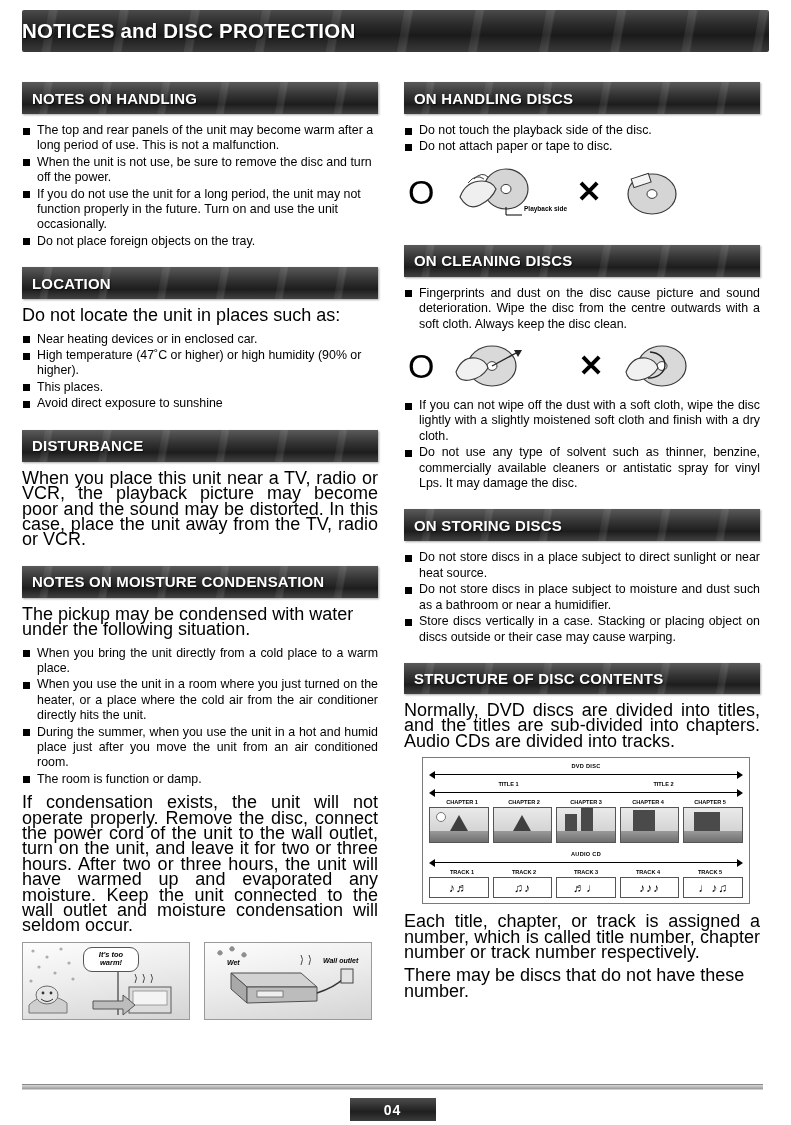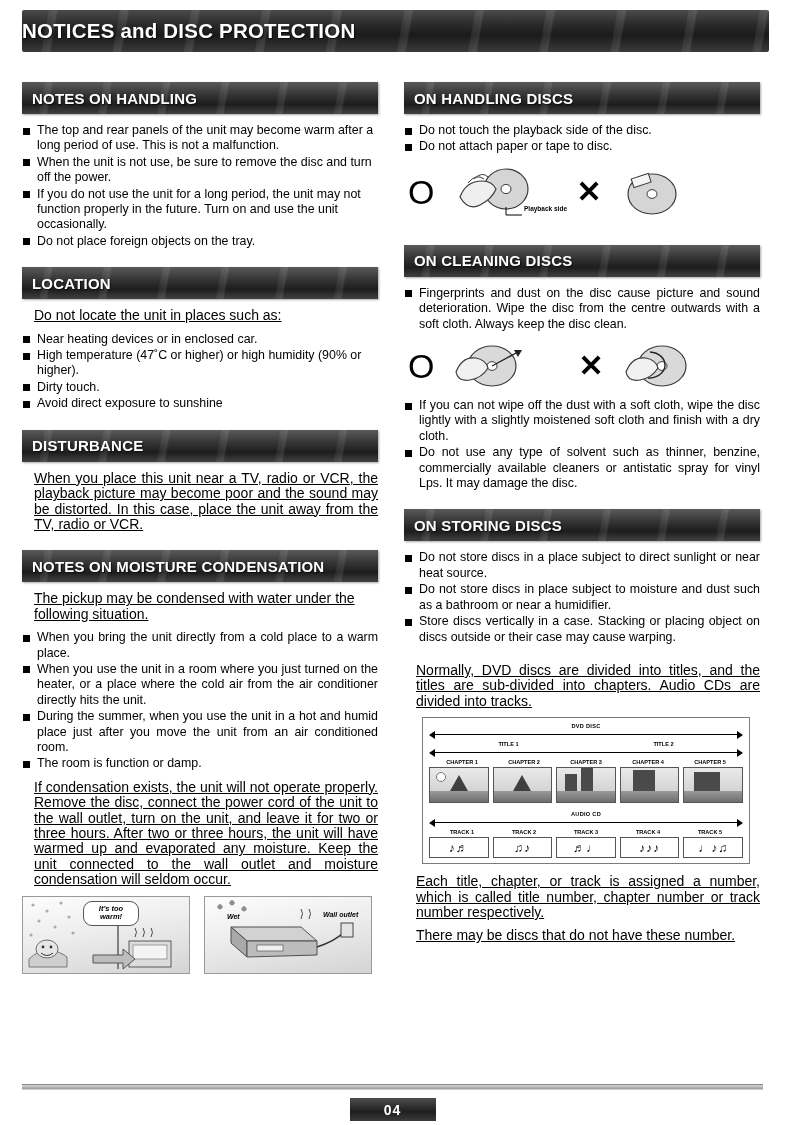--- a/index.html
+++ b/index.html
@@ -83,24 +83,23 @@
     font-size: 15px;
     font-weight: bold;
     padding-left: 10px;
     letter-spacing: .2px;
     text-shadow: 1px 1px 1px rgba(0,0,0,.6);
   }
   .sec-head.tall { height: 31px; }
 
   
   .body-text {
-    font-size: 14px;
+    font-size: 18px;
     line-height: 15.4px;
-    margin: 0 0 8px 12px;
-    text-decoration: underline;
+    margin: 0 0 8px 0;
   }
   .just { text-align: justify; }
   ul.blist {
     list-style: none;
     margin: 0 0 8px 0;
     padding: 0;
   }
   ul.blist li {
     position: relative;
     padding-left: 15px;
@@ -311,21 +310,21 @@
 
       <div class="block">
         <div class="sec-head">
           <div class="stripes"></div>
           <div class="htxt">LOCATION</div>
         </div>
         <p class="body-text">Do not locate the unit in places such as:</p>
         <ul class="blist">
           <li>Near heating devices or in enclosed car.</li>
           <li>High temperature (47˚C or higher) or high humidity (90% or higher).</li>
-          <li>Dirty touch.</li>
+          <li>This places.</li>
           <li>Avoid direct exposure to sunshine</li>
         </ul>
       </div>
 
       <div class="block">
         <div class="sec-head">
           <div class="stripes"></div>
           <div class="htxt">DISTURBANCE</div>
         </div>
         <p class="body-text just">When you place this unit near a TV, radio or VCR, the playback picture may become poor and the sound may be distorted. In this case, place the unit away from the TV, radio or VCR.</p>
@@ -480,20 +479,24 @@
           <div class="htxt">ON STORING DISCS</div>
         </div>
         <ul class="blist just">
           <li>Do not store discs in a place subject to direct sunlight or near heat source.</li>
           <li>Do not store discs in place subject to moisture and dust such as a bathroom or near a humidifier.</li>
           <li>Store discs vertically in a case. Stacking or placing object on discs outside or their case may cause warping.</li>
         </ul>
       </div>
 
       <div class="block">
+        <div class="sec-head tall">
+          <div class="stripes"></div>
+          <div class="htxt">STRUCTURE OF DISC CONTENTS</div>
+        </div>
         <p class="body-text just">Normally, DVD discs are divided into titles, and the titles are sub-divided into chapters. Audio CDs are divided into tracks.</p>
 
         <div class="struct-fig">
           <div class="sf-label">DVD DISC</div>
           <div class="arrowline">
             <span class="ar l"></span>
             <span class="ar r"></span>
           </div>
           <div class="tick-row">
             <span>TITLE 1</span>

